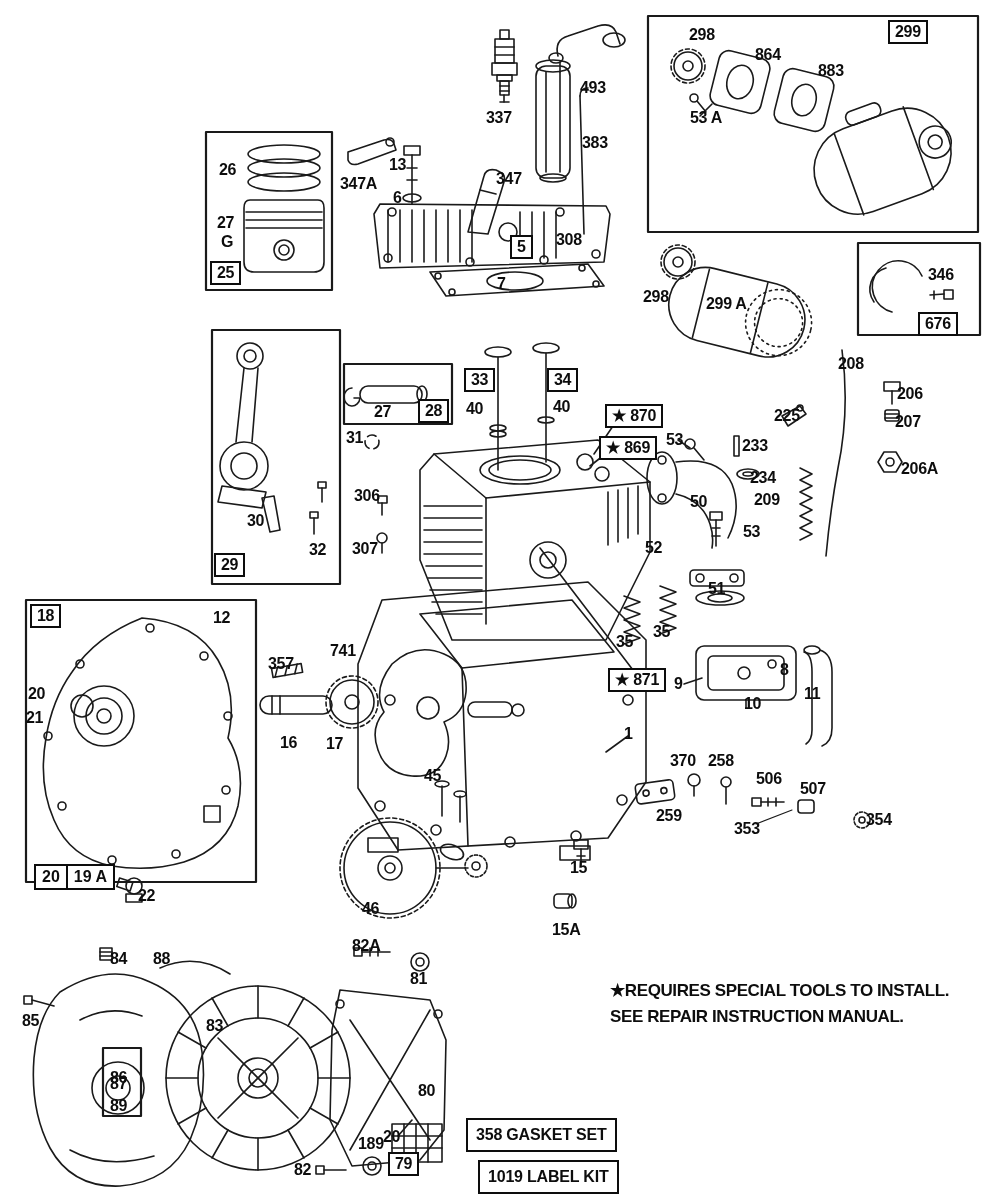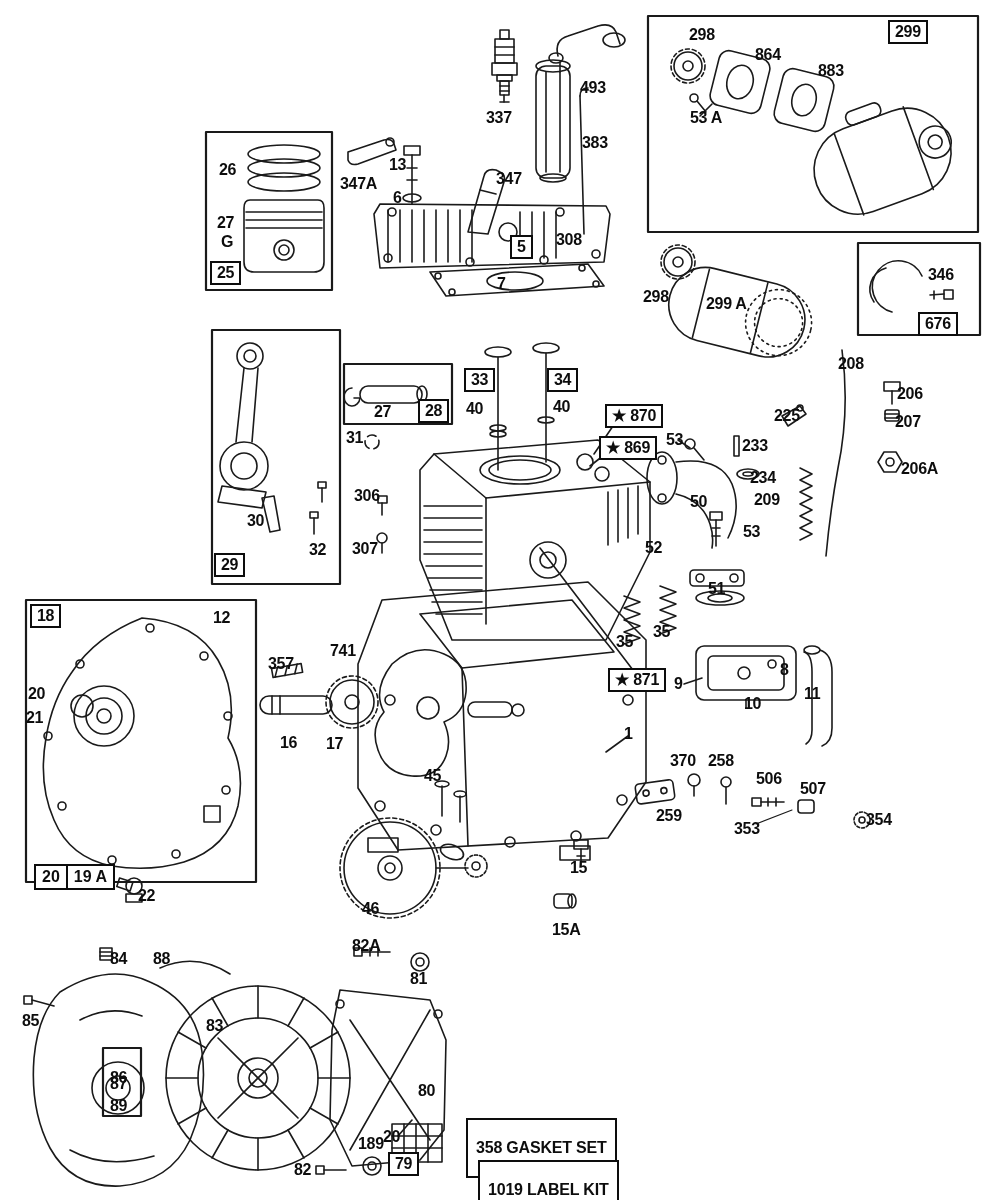--- a/index.html
+++ b/index.html
@@ -10,21 +10,21 @@
   .art .frame{stroke-width:2.2}
   .art .thin{stroke-width:1.1}
   .lbl{position:absolute;font-weight:700;font-size:16px;line-height:1;white-space:nowrap;
        letter-spacing:-0.3px;color:#0d0d0d}
   .bx{border:2px solid #0d0d0d;padding:2px 5px;background:#fff}
   .combo{position:absolute;display:flex;border:2px solid #0d0d0d;background:#fff;
          font-weight:700;font-size:16px;line-height:1}
   .combo span{padding:3px 6px}
   .combo span + span{border-left:2px solid #0d0d0d}
   .note{position:absolute;font-weight:700;font-size:17px;letter-spacing:-0.4px;line-height:1.55}
-  .kit{position:absolute;border:2px solid #0d0d0d;padding:19px 8px;font-weight:700;
+  .kit{position:absolute;border:2px solid #0d0d0d;padding:6px 8px;font-weight:700;
        font-size:16px;background:#fff;letter-spacing:-0.2px}
 </style>
 </head>
 <body>
 
 <div class="stage">
 
   <svg class="art" width="994" height="1200" viewBox="0 0 994 1200">
 
     <g>
@@ -555,17 +555,19 @@
   <span class="lbl" style="left:110px;top:1070px">86</span>
   <span class="lbl" style="left:110px;top:1076px">87</span>
   <span class="lbl" style="left:110px;top:1098px">89</span>
   <span class="lbl" style="left:418px;top:1083px">80</span>
   <span class="lbl" style="left:383px;top:1129px">20</span>
   <span class="lbl bx" style="left:388px;top:1152px">79</span>
   <span class="lbl" style="left:294px;top:1162px">82</span>
   <span class="lbl" style="left:358px;top:1136px">189</span>
 
   <div class="note" style="left:610px;top:978px">
+    <div>★REQUIRES SPECIAL TOOLS TO INSTALL.</div>
+    <div>SEE REPAIR INSTRUCTION MANUAL.</div>
   </div>
   <div class="kit" style="left:466px;top:1118px">358 GASKET SET</div>
   <div class="kit" style="left:478px;top:1160px">1019 LABEL KIT</div>
 
 </div>
 
 </body></html>

